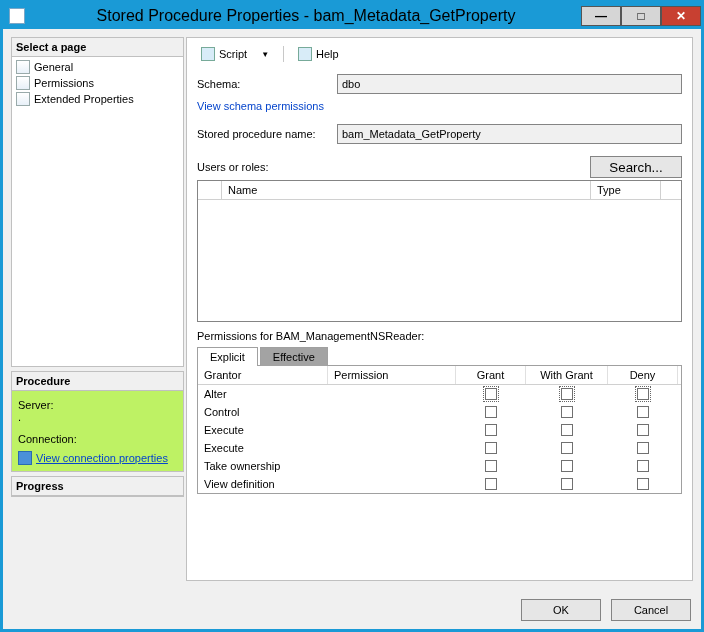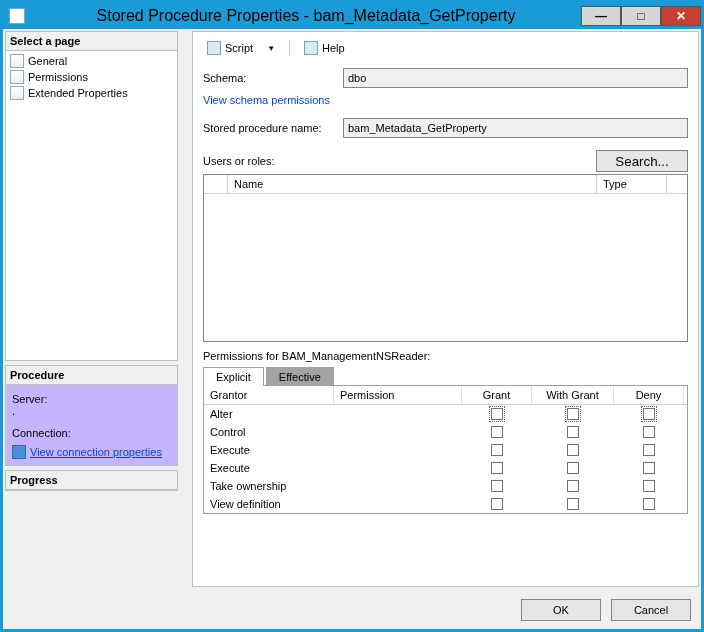--- a/index.html
+++ b/index.html
@@ -6,48 +6,48 @@
   html, body { margin: 0; padding: 0; font-family: "Segoe UI", Tahoma, sans-serif; font-size: 11px; color: #000; }
   .window { width: 704px; height: 632px; border: 3px solid #1a9ad6; background: #f0f0f0; display: flex; flex-direction: column; }
   .titlebar { height: 26px; background: linear-gradient(#1a9ad6,#1a9ad6); display: flex; align-items: center; color: #000; }
   .titlebar-icon { width: 16px; height: 16px; margin: 0 6px; background: #fff; border: 1px solid #7aa7c7; }
   .titlebar-title { flex: 1; text-align: center; font-size: 16px; color: #000; }
   .win-btns { display: flex; }
   .win-btn { width: 40px; height: 20px; border: 1px solid #555; display: flex; align-items: center; justify-content: center; font-size: 12px; font-weight: bold; }
   .win-min { background: #d6d6d6; }
   .win-max { background: #d6d6d6; }
   .win-close { background: #c84031; color: #fff; }
-  .body { flex: 1; display: flex; padding: 2px; gap: 14px; overflow: hidden; }
+  .body { flex: 1; display: flex; padding: 8px; gap: 2px; overflow: hidden; }
   .left { width: 173px; display: flex; flex-direction: column; }
   .panel-header { font-weight: bold; background: #f0f0f0; border-bottom: 1px solid #c0c0c0; padding: 3px 4px; }
   .pages { background: #fff; border: 1px solid #c0c0c0; flex: 0 0 auto; height: 330px; }
   .pages ul { list-style: none; margin: 0; padding: 2px; }
   .pages li { display: flex; align-items: center; gap: 4px; padding: 1px 2px; cursor: pointer; }
   .page-icon { width: 14px; height: 14px; border: 1px solid #9aa; background: linear-gradient(#fff,#e8f0f8); flex:0 0 auto;}
   .conn { margin-top: 4px; border: 1px solid #c0c0c0; background: #f0f0f0; padding: 0; }
-  .conn-body { padding: 4px 6px; background:#c4b5fd; }
+  .conn-body { padding: 4px 6px; background:#bef264; }
   .conn-label { margin-top: 4px; }
   .conn-link { color: #0645cc; text-decoration: underline; display: inline-flex; align-items: center; gap: 4px; cursor: pointer; margin-top:6px;}
   .link-icon { width: 14px; height: 14px; background: #4a90d9; border:1px solid #2a6bb0; flex:0 0 auto;}
   .progress { margin-top: 4px; border: 1px solid #c0c0c0; background: #f0f0f0; }
   .progress-body { display: flex; align-items: center; gap: 8px; padding: 8px 6px; }
   .spinner { width: 22px; height: 22px; border: 3px dotted #c0c8d0; border-radius: 50%; }
   .right { flex: 1; background: #fff; border: 1px solid #c0c0c0; display: flex; flex-direction: column; padding: 6px 10px 6px 10px; overflow:hidden;}
   .toolbar { display: flex; align-items: center; gap: 6px; padding: 2px 0 8px 0; border-bottom: 0; }
   .tool-btn { display: inline-flex; align-items: center; gap: 4px; padding: 1px 4px; cursor: pointer; }
   .tool-icon { width: 14px; height: 14px; border: 1px solid #7a9; background: #d8ecf8; }
   .dd { font-size: 8px; padding: 0 4px; cursor: pointer; }
   .sep { width: 1px; height: 16px; background: #c8c8c8; margin: 0 4px; }
   .form-row { display: flex; align-items: center; margin: 4px 0; }
   .form-label { width: 140px; }
   .txt { flex: 1; border: 1px solid #848484; background: #f0f0f0; color: #000; padding: 2px 4px; height: 20px; font-family: inherit; font-size: 11px; }
   .schema-link { color: #0645cc; cursor: pointer; margin: 2px 0 8px 0; display: inline-block; }
   .search-row { display:flex; align-items:center; margin-top:8px;}
   .search-btn { margin-left: auto; width: 92px; height: 22px; border:1px solid #848484; background:#e6e6e6; cursor:pointer;}
-  .listview { border: 1px solid #848484; background: #fff; height: 168px; margin-top: 2px; }
+  .listview { border: 1px solid #848484; background: #fff; height: 142px; margin-top: 2px; }
   .lv-head { display: flex; background: #fff; border-bottom: 1px solid #d0d0d0; }
   .lv-col { border-right: 1px solid #d0d0d0; padding: 3px 6px; background:#fff; }
   .lv-col.icon { width: 24px; }
   .lv-col.name { flex: 1; }
   .lv-col.type { width: 70px; }
   .lv-col.tail { width: 20px; border-right: none; }
   .perm-label { margin-top: 8px; }
   .tabstrip { display: flex; margin-top: 4px; border-bottom: 1px solid #a0a0a0; }
   .tab { padding: 3px 12px; border: 1px solid #a0a0a0; border-bottom: none; background: #a3a3a3; margin-right: 2px; cursor:pointer; position:relative; top:1px;}
   .tab.active { background: #fff; }

